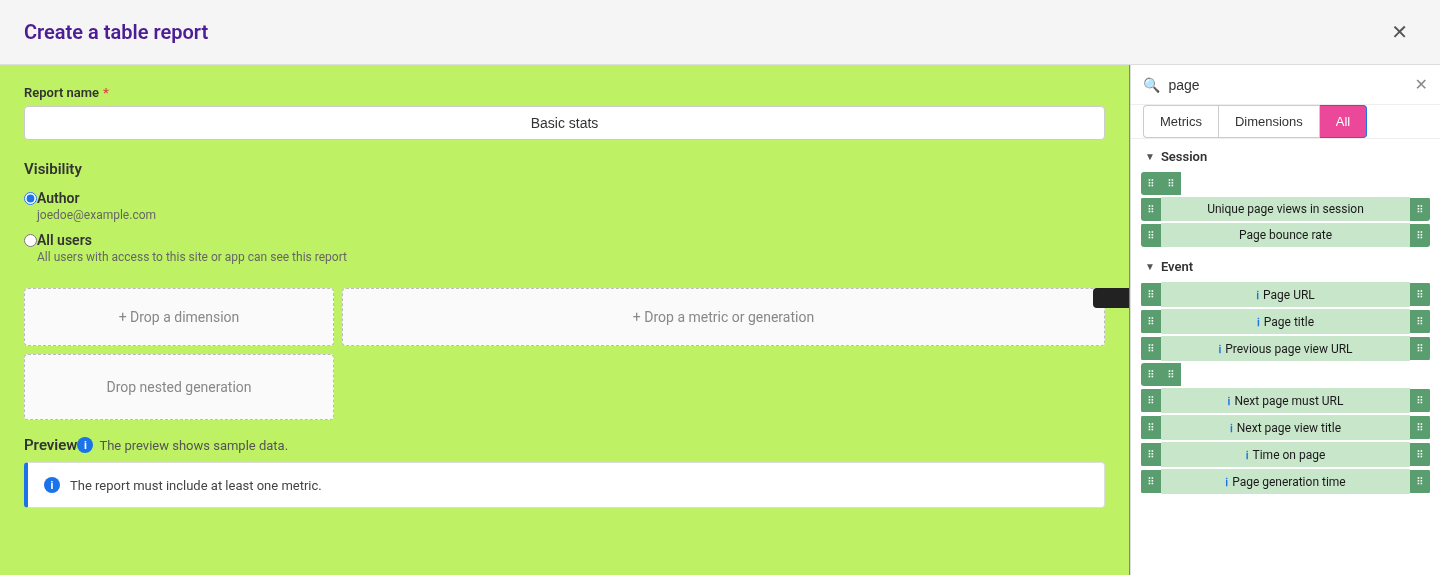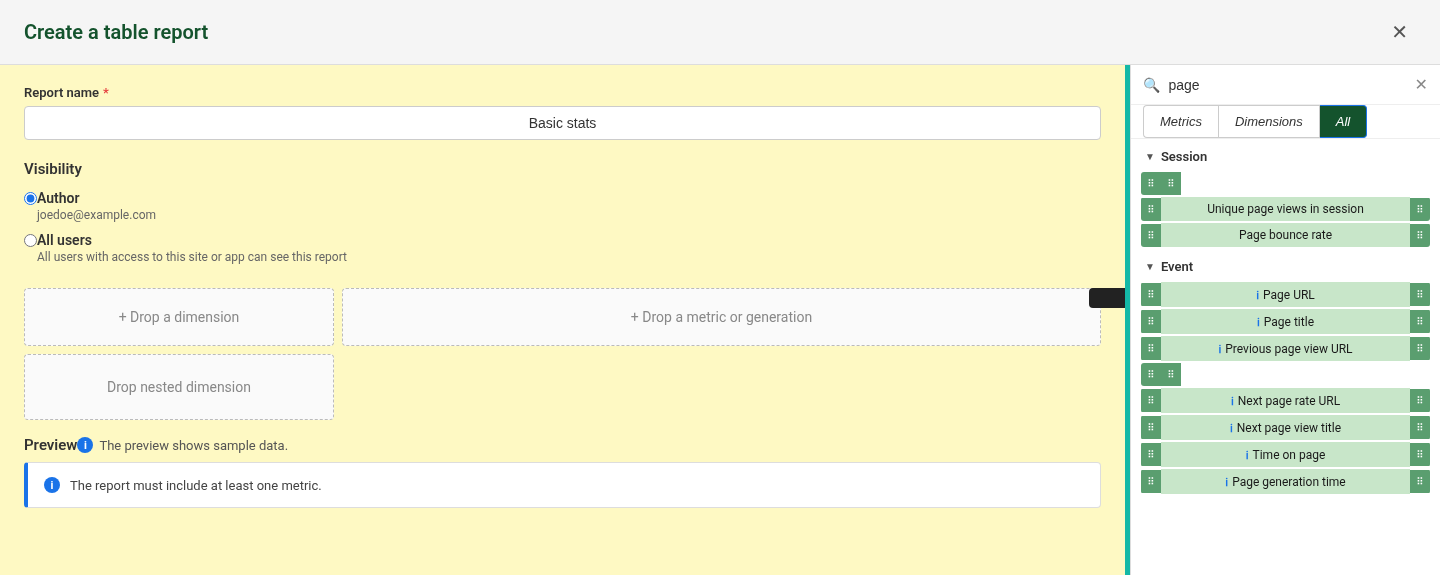--- a/index.html
+++ b/index.html
@@ -19,21 +19,21 @@
       align-items: center;
       justify-content: space-between;
       padding: 16px 24px;
       background: #f5f5f5;
       border-bottom: 1px solid #ddd;
       flex-shrink: 0;
     }
     .modal-title {
       font-size: 20px;
       font-weight: 600;
-      color: #14532d;
+      color: #4c1d95;
     }
     .close-btn {
       background: none;
       border: none;
       font-size: 20px;
       cursor: pointer;
       color: #555;
       padding: 4px 8px;
     }
 
@@ -41,23 +41,23 @@
     .modal-body {
       display: flex;
       flex: 1;
       overflow: hidden;
     }
 
     
     .left-panel {
       flex: 1;
       padding: 20px 24px;
-      background: #fef9c3;
+      background: #bef264;
       overflow-y: auto;
-      border-right: 5px solid #14b8a6;
+      border-right: 1px solid #14b8a6;
     }
 
     .form-group {
       margin-bottom: 20px;
     }
     .form-label {
       font-size: 13px;
       font-weight: 600;
       color: #333;
       margin-bottom: 6px;
@@ -236,33 +236,32 @@
       gap: 0;
     }
     .filter-tab {
       padding: 8px 16px;
       font-size: 13px;
       cursor: pointer;
       border: 1px solid #ccc;
       background: #fff;
       color: #333;
       font-weight: 500;
-      font-style: italic;
     }
     .filter-tab:first-child {
       border-radius: 4px 0 0 4px;
       border-right: none;
     }
     .filter-tab:nth-child(2) {
       border-radius: 0;
     }
     .filter-tab:last-child {
       border-radius: 0 4px 4px 0;
       border-left: none;
-      background: #14532d;
+      background: #ec4899;
       color: #fff;
       border-color: #1a73e8;
     }
 
     .panel-section {
       padding: 0;
     }
     .section-header {
       display: flex;
       align-items: center;
@@ -390,21 +389,21 @@
       <div class="drop-zone-row">
         <div class="drop-zone drop-zone-dim">
           <span>+ Drop a dimension</span>
         </div>
         <div class="drop-zone drop-zone-metric">
           <span>+ Drop a metric or generation</span>
         </div>
       </div>
       <div class="drop-zone-row">
         <div class="drop-zone drop-zone-nested">
-          <span>Drop nested dimension</span>
+          <span>Drop nested generation</span>
         </div>
       </div>
 
       <svg class="black-arrow" width="160" height="50" viewBox="0 0 160 50" style="position:absolute; right:-148px; top:10px; z-index:50; pointer-events:none;">
         <rect x="0" y="15" width="130" height="20" rx="4" fill="#222"></rect>
         <polygon points="130,18 160,25 130,32" fill="#222"></polygon>
       </svg>
     </div>
 
     <div class="preview-section">
@@ -479,21 +478,21 @@
         <div class="drag-handle">⠿</div>
         <div class="item-label dim-bg with-icon">Previous page view URL</div>
         <div class="drag-handle-right">⠿</div>
       </div>
       <div class="list-item">
         <div class="drag-handle">⠿</div>
         <div class="drag-handle-right">⠿</div>
       </div>
       <div class="list-item">
         <div class="drag-handle">⠿</div>
-        <div class="item-label dim-bg with-icon">Next page rate URL</div>
+        <div class="item-label dim-bg with-icon">Next page must URL</div>
         <div class="drag-handle-right">⠿</div>
       </div>
       <div class="list-item">
         <div class="drag-handle">⠿</div>
         <div class="item-label dim-bg with-icon">Next page view title</div>
         <div class="drag-handle-right">⠿</div>
       </div>
       <div class="list-item">
         <div class="drag-handle">⠿</div>
         <div class="item-label dim-bg with-icon">Time on page</div>

